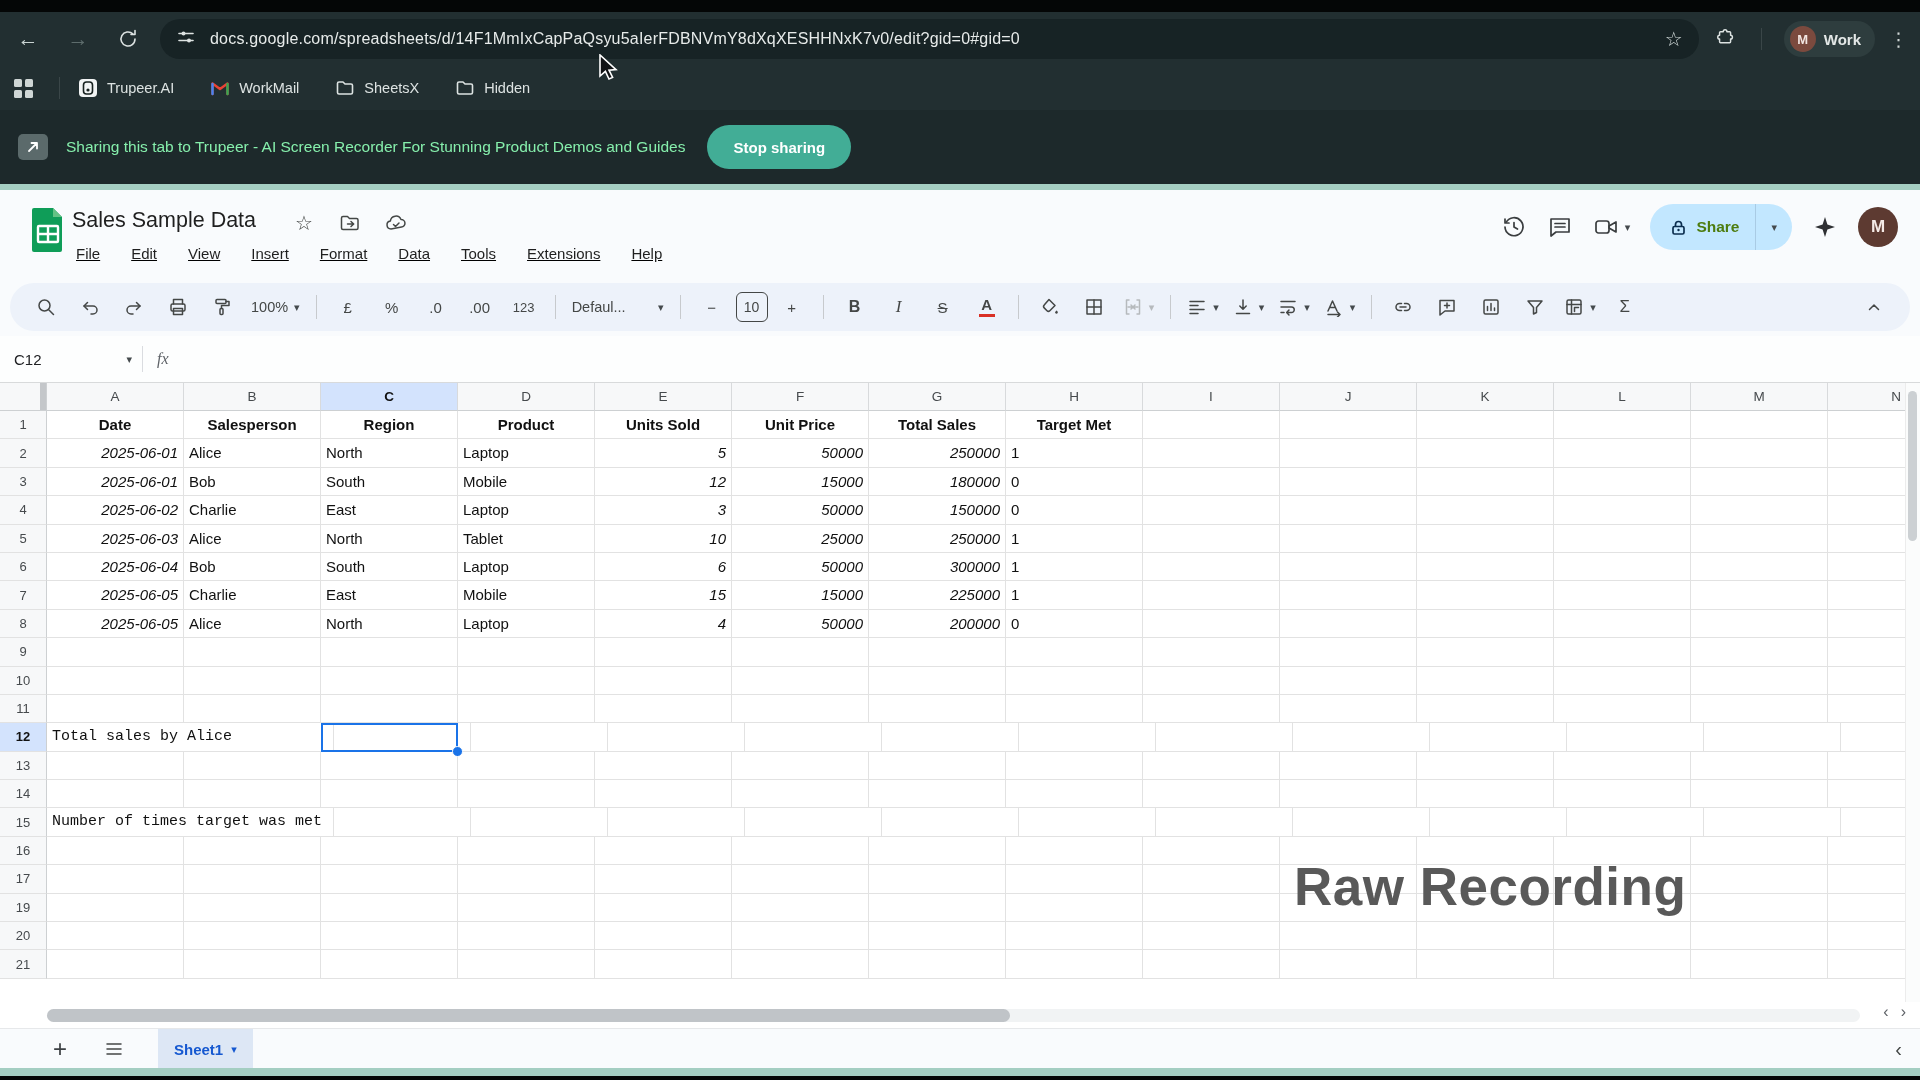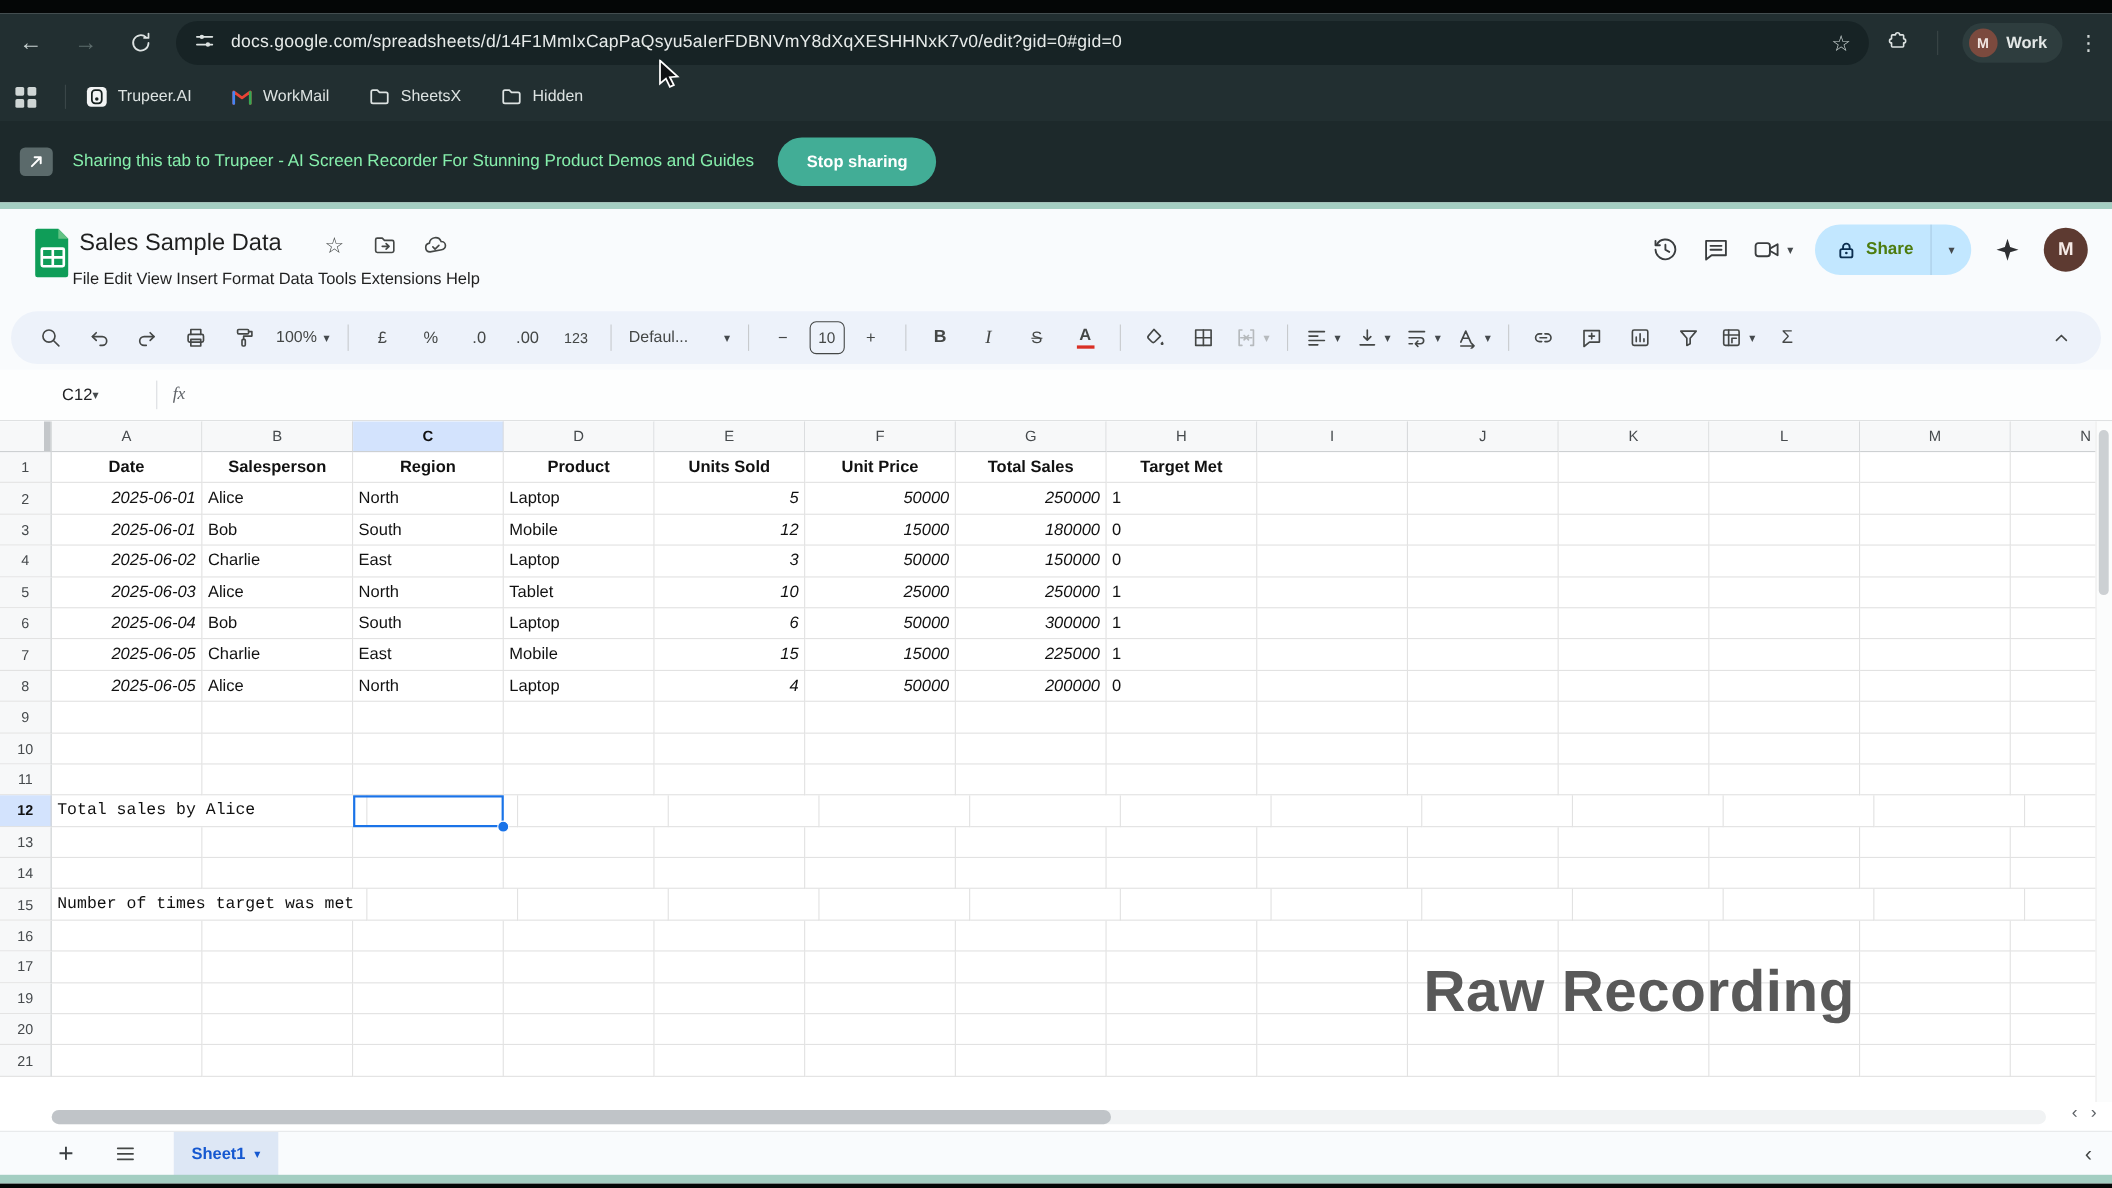--- a/index.html
+++ b/index.html
@@ -42,21 +42,21 @@
            color:#fff;font-size:15px;font-weight:600;display:flex;align-items:center;}
   .strip-top{position:absolute;left:0;top:184px;width:1920px;height:6px;background:#a4cec2;}
   .strip-bottom{position:absolute;left:0;top:1068px;width:1920px;height:8px;background:#a4cec2;}
   .black-bottom{position:absolute;left:0;top:1076px;width:1920px;height:4px;background:#040606;}
   
   .appchrome{position:absolute;left:0;top:190px;width:1920px;height:193px;background:#f9fbfd;}
   .sheetslogo{position:absolute;left:30px;top:16px;}
   .doctitle{position:absolute;left:72px;top:18px;font-size:21.5px;color:#1f1f1f;font-weight:500;text-align:right;}
   .title-icons{position:absolute;left:292px;top:21px;display:flex;gap:22px;align-items:center;color:#444746;}
   .title-icons .t-ic{width:24px;height:24px;display:flex;align-items:center;justify-content:center;font-size:20px;}
-  .menubar{position:absolute;left:64px;top:52px;display:flex;}
+  .menubar{position:absolute;left:74px;top:52px;display:flex;gap:27px;text-decoration:underline;}
   .menuitem{font-size:15px;color:#1f1f1f;padding:3px 2px;}
   .hdr-right{position:absolute;right:0;top:14px;display:flex;align-items:center;gap:20px;padding-right:22px;}
   .hdr-ic{width:26px;height:26px;display:flex;align-items:center;justify-content:center;}
   .camwrap{display:flex;align-items:center;gap:6px;}
   .dd{font-size:11px;color:#454a4d;}
   .sharepill{display:flex;align-items:center;height:46px;background:#c2e7ff;border-radius:23px;overflow:hidden;}
   .sharemain{display:flex;align-items:center;gap:9px;padding:0 16px 0 20px;height:100%;}
   .sharelabel{font-size:15.5px;font-weight:600;color:#4d7c0f;}
   .sharediv{width:1px;height:46px;background:#a9cbe4;}
   .sharecaret{padding:0 15px;height:100%;display:flex;align-items:center;}
@@ -80,21 +80,21 @@
   .acolor{display:flex;flex-direction:column;align-items:center;line-height:1;}
   .acolor .a{font-size:15px;font-weight:600;}
   .acolor .bar{width:16px;height:3.5px;background:#d93025;margin-top:1.5px;}
   .tb.disabled svg{stroke:#b6babd;}
   .tb.disabled .dd{color:#b6babd;}
   .collapse{margin-left:auto;}
   
   .fbar{position:absolute;left:0;top:336px;width:1920px;height:46px;background:#fdfefe;
         border-bottom:1px solid #d8dadb;display:flex;align-items:center;}
   .namebox{width:118px;padding-left:14px;font-size:15px;color:#202124;display:flex;align-items:center;
-           justify-content:center;}
+           justify-content:space-between;}
   .fdiv{width:1px;height:26px;background:#dadce0;margin:0 14px 0 10px;}
   .fx{font-family:"Liberation Serif",serif;font-style:italic;font-size:16px;color:#5f6368;}
   
   .grid{position:absolute;left:0;top:383px;width:1920px;height:619px;background:#fff;overflow:hidden;}
   .colhdr{display:flex;height:28px;}
   .corner{width:47px;height:28px;background:#f7f8f9;border-right:1px solid #cdd0d2;
           border-bottom:1px solid #cdd0d2;box-sizing:border-box;position:relative;flex:none;}
   .corner i{position:absolute;right:0;top:0;width:6px;height:100%;background:#c4c7ca;display:block;}
   .colcell{width:137px;height:28px;background:#f7f8f9;border-right:1px solid #d8dadc;
            border-bottom:1px solid #cdd0d2;box-sizing:border-box;display:flex;align-items:center;
@@ -108,21 +108,21 @@
   .cell{width:137px;border-right:1px solid #e2e2e2;border-bottom:1px solid #e2e2e2;box-sizing:border-box;
         font-size:15px;color:#111;line-height:27.4px;padding:0 5px;white-space:nowrap;overflow:hidden;flex:none;}
   .cell.b{font-weight:bold;}
   .cell.c{text-align:center;}
   .cell.r{text-align:right;font-style:italic;}
   .cell.wide{width:287px;overflow:visible;font-family:Liberation Mono, monospace;}
   .selbox{position:absolute;left:321px;top:340.4px;width:137px;height:28.4px;border:2px solid #1a73e8;
           box-sizing:border-box;z-index:5;}
   .selhandle{position:absolute;left:452px;top:363px;width:11px;height:11px;border-radius:50%;
              background:#1a73e8;border:1.5px solid #fff;box-sizing:border-box;z-index:6;}
-  .watermark{position:absolute;left:1294px;top:488px;font-size:53px;font-weight:800;color:#595959;
+  .watermark{position:absolute;left:1294px;top:473px;font-size:53px;font-weight:800;color:#595959;
              letter-spacing:.5px;z-index:30;white-space:nowrap;}
   .vscroll{position:absolute;right:0;top:0;width:14px;height:619px;background:#fbfcfc;
            border-left:1px solid #ececec;z-index:4;}
   .vthumb{position:absolute;left:2px;top:8px;width:9px;height:150px;border-radius:5px;background:#ccd0d3;}
   
   .hscroll{position:absolute;left:0;top:1002px;width:1920px;height:26px;background:#fff;}
   .htrack{position:absolute;left:47px;top:7px;width:1813px;height:13px;border-radius:7px;background:#f1f3f4;}
   .hthumb{position:absolute;left:47px;top:7px;width:963px;height:13px;border-radius:7px;background:#c0c4c8;}
   .harrows{position:absolute;right:14px;top:1px;display:flex;gap:12px;color:#5f6368;font-size:16px;}
   

